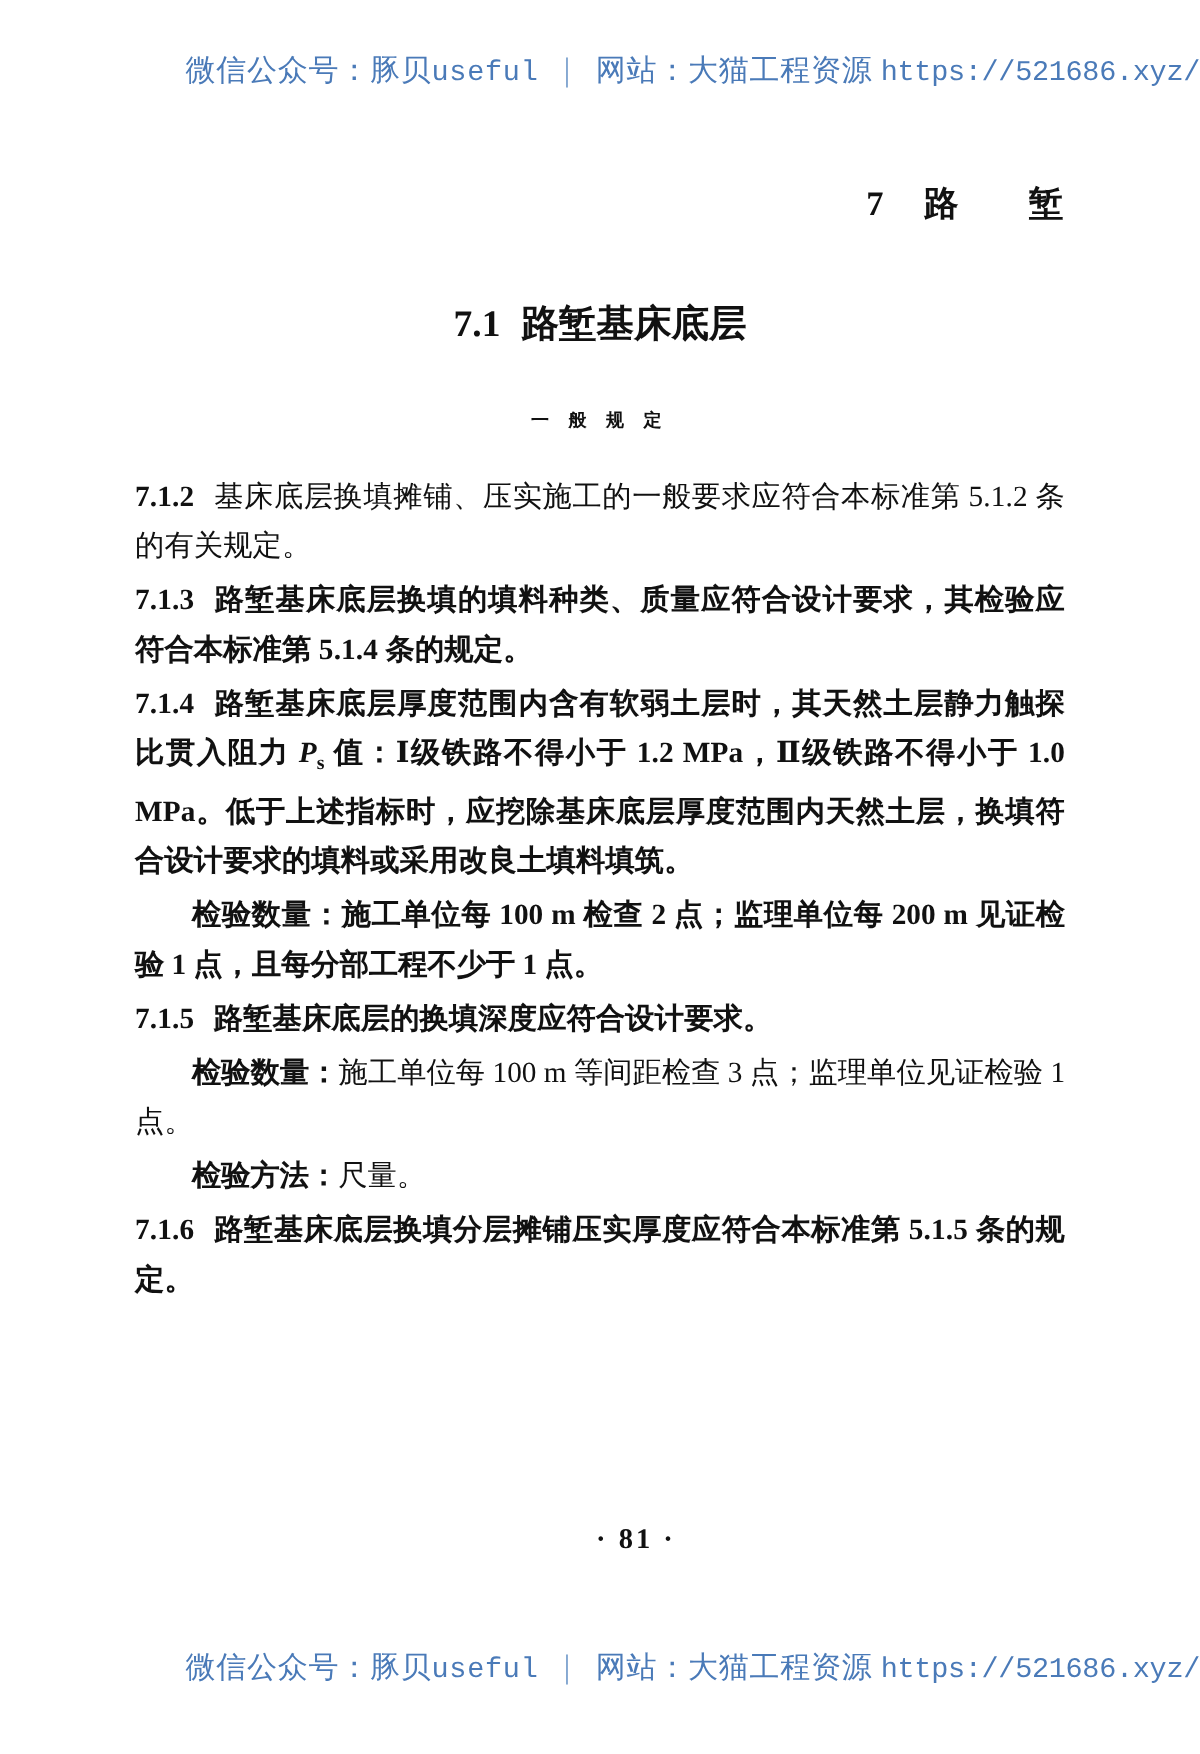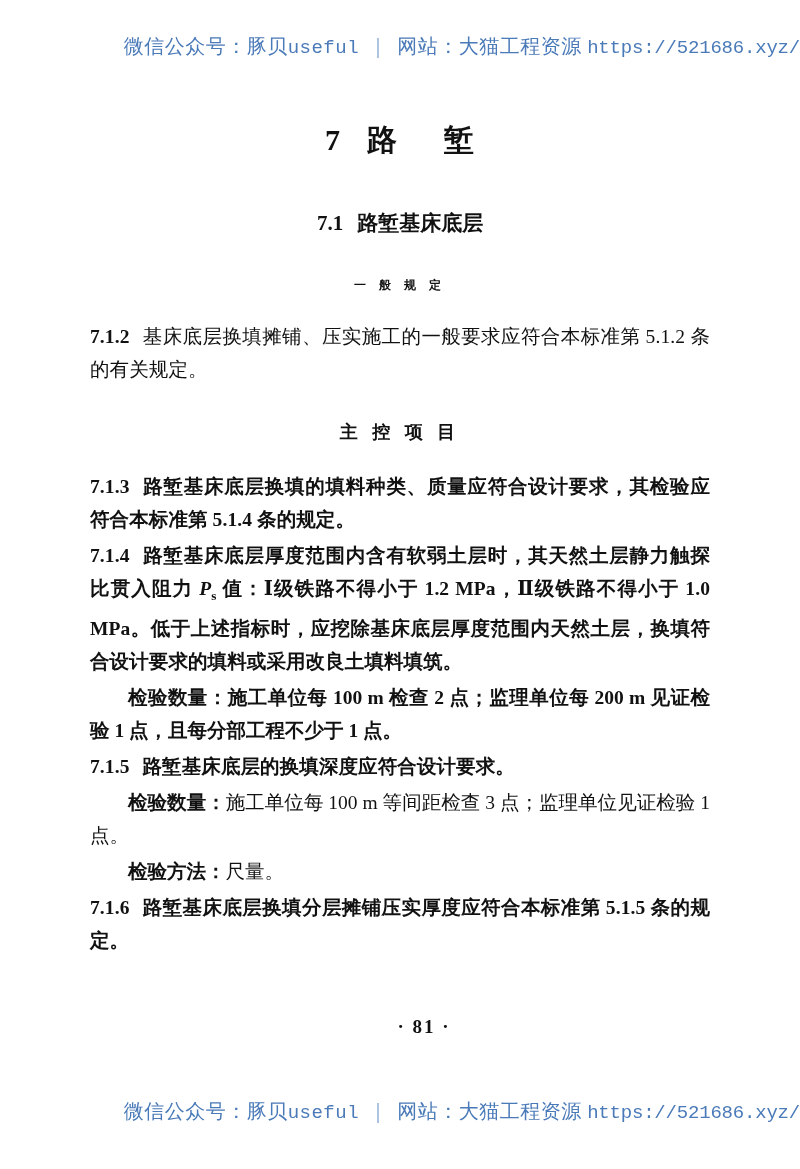--- a/index.html
+++ b/index.html
@@ -51,32 +51,32 @@
 
   
   .content {
     position: absolute;
     left: 90px;
     top: 120px;
     width: 620px;
   }
 
   .chapter-title {
-    text-align: center;
-    font-size: 30px;
+    text-align: right;
+    font-size: 23px;
     font-weight: bold;
     margin: 0 0 48px 0;
     letter-spacing: 1px;
   }
   .chapter-title .num { margin-right: 26px; }
   .chapter-title .t1 { margin-right: 46px; }
 
   .section-title {
     text-align: center;
-    font-size: 21px;
+    font-size: 25px;
     font-weight: bold;
     margin: 0 0 40px 0;
   }
   .section-title .sec-num { margin-right: 14px; }
 
   .group-title {
     text-align: center;
     font-size: 12px;
     font-weight: bold;
     letter-spacing: 5px;
@@ -157,21 +157,20 @@
       <span class="sec-num">7.1</span><span>路堑基床底层</span>
     </h2>
 
     <h3 class="group-title">一 般 规 定</h3>
 
 
     <p class="clause">
       <span class="cnum">7.1.2</span><span>基床底层换填摊铺、压实施工的一般要求应符合本标准第 5.1.2 条的有关规定。</span>
     </p>
 
-    <h3 class="group-title-2">主 控 项 目</h3>
 
     <p class="clause bold">
       <span class="cnum">7.1.3</span><span>路堑基床底层换填的填料种类、质量应符合设计要求，其检验应符合本标准第 5.1.4 条的规定。</span>
     </p>
 
     <p class="clause bold">
       <span class="cnum">7.1.4</span><span>路堑基床底层厚度范围内含有软弱土层时，其天然土层静力触探比贯入阻力 </span><span class="var"><span>P</span><sub>s</sub></span><span> 值：Ⅰ级铁路不得小于 1.2 MPa，Ⅱ级铁路不得小于 1.0 MPa。低于上述指标时，应挖除基床底层厚度范围内天然土层，换填符合设计要求的填料或采用改良土填料填筑。</span>
     </p>
 
     <p class="indent bold">

